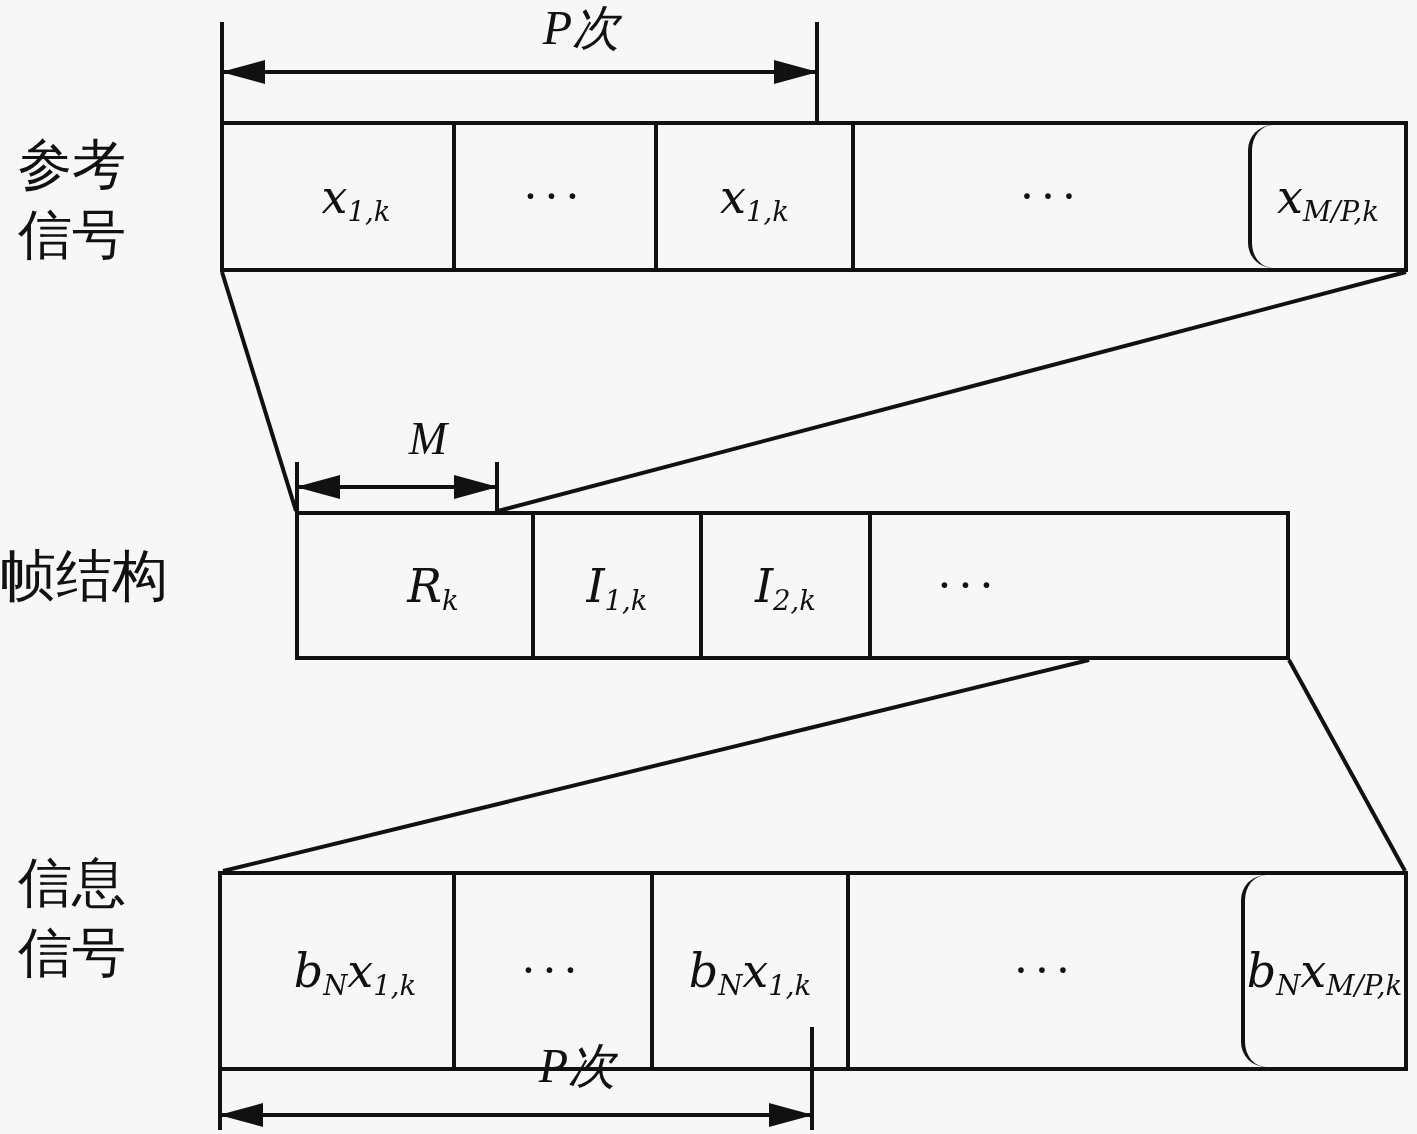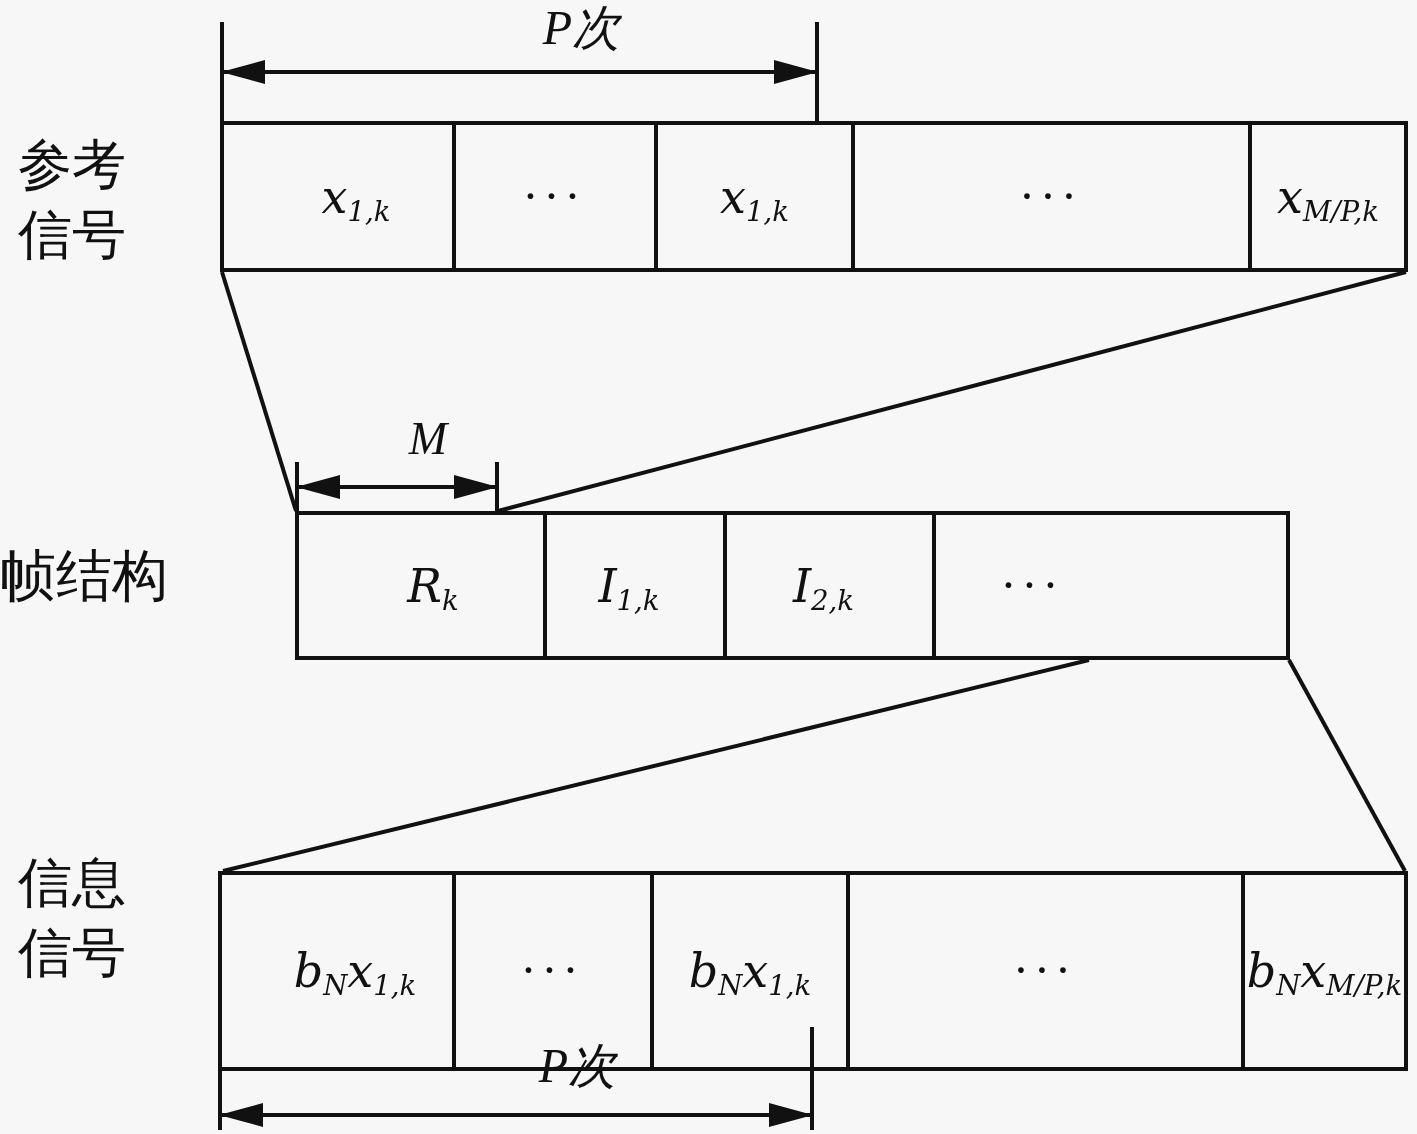--- a/index.html
+++ b/index.html
@@ -18,31 +18,31 @@
   
   .box{
     position:absolute;
     border:4px solid var(--line);
     box-sizing:border-box;
     display:flex;
     align-items:stretch;
     padding-left:36px;
   }
   .box-ref   {left:220px; top:121px; width:1188px; height:151px;}
-  .box-frame {left:295px; top:511px; width:995px;  height:149px;gap:12px;}
+  .box-frame {left:295px; top:511px; width:995px;  height:149px;}
   .box-info  {left:218px; top:871px; width:1190px; height:200px;}
   .cell{
     box-sizing:border-box;
     display:flex;
     align-items:center;
     justify-content:center;
     flex:0 0 auto;
   }
   .cell + .cell{border-left:4px solid var(--line);}
-  .cell.grow{flex:1 1 auto;}
+  .cell.grow{flex:1 1 auto;border-radius:25px;}
   
   .m{
     font-family:"DejaVu Serif","Liberation Serif",serif;
     font-style:italic;
     font-size:46px;
     line-height:1;
     white-space:nowrap;
   }
   .m sub{
     font-size:0.60em;
@@ -132,21 +132,21 @@
     </div>
   </div>
 
   <div class="box box-frame">
     <div class="cell" style="width:196px">
       <span class="m"><span>R</span><sub>k</sub></span>
     </div>
     <div class="cell" style="width:168px">
       <span class="m"><span>I</span><sub>1,k</sub></span>
     </div>
-    <div class="cell" style="width:197px">
+    <div class="cell" style="width:169px">
       <span class="m"><span>I</span><sub>2,k</sub></span>
     </div>
     <div class="cell" style="width:198px">
       <span class="dots">···</span>
     </div>
   </div>
 
   <div class="box box-info">
     <div class="cell" style="width:194px">
       <span class="m"><span>b</span><sub>N</sub><span>x</span><sub>1,k</sub></span>

